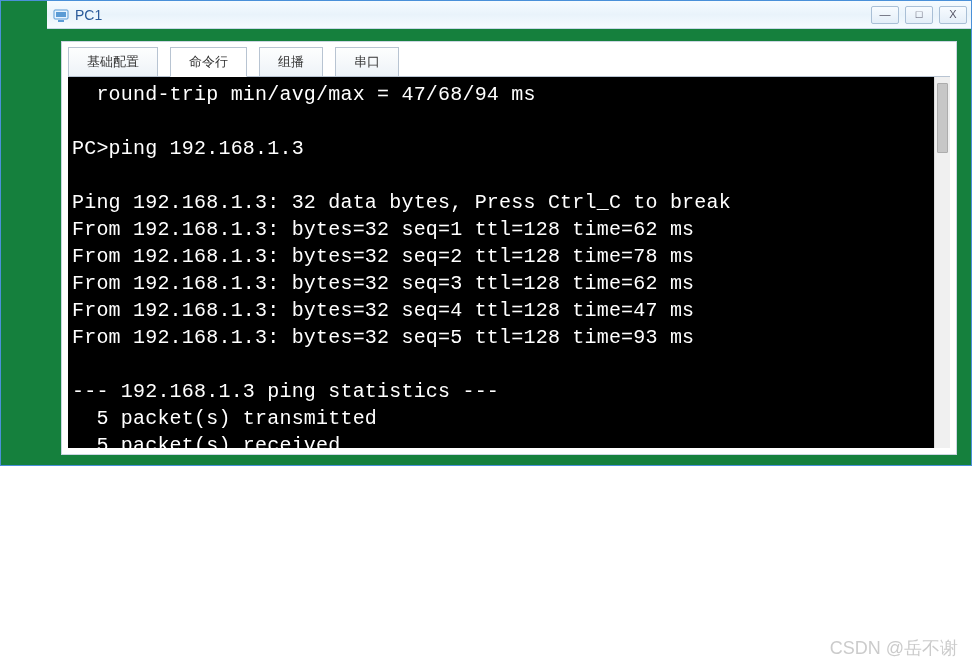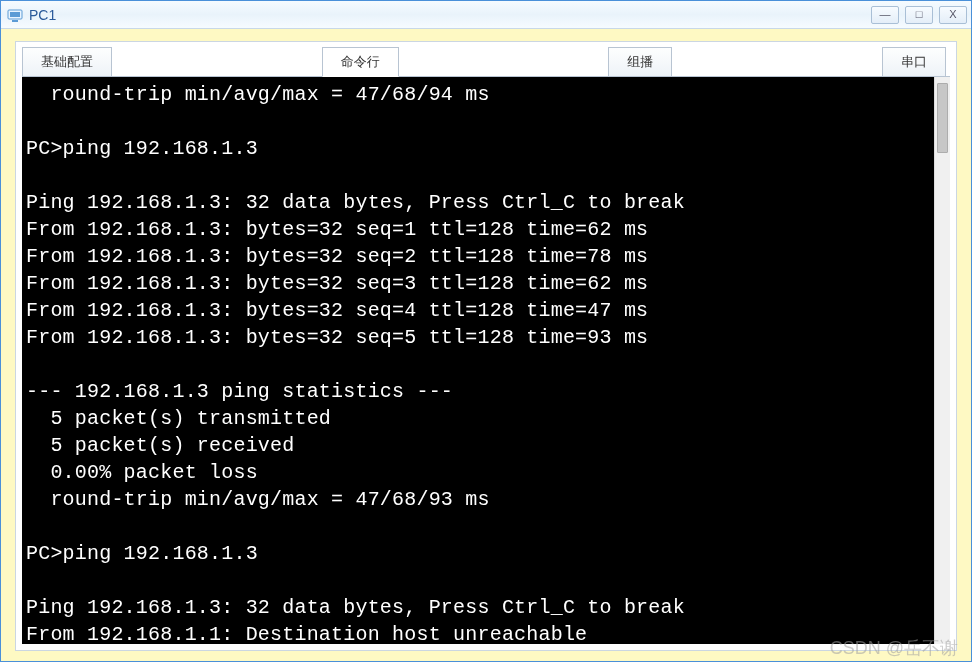--- a/index.html
+++ b/index.html
@@ -10,24 +10,25 @@
     body {
       font-family: "Microsoft YaHei", "SimSun", Tahoma, sans-serif;
       background: #fff;
       width: 976px;
       height: 666px;
       overflow: hidden;
       position: relative;
     }
     .window {
       width: 972px;
-      height: 662px;
+      height: 466px;
       border: 1px solid #4a90d9;
-      background: #fef9c3;
-      position: relative;
+      background: #15803d;
+      position: relative;
+      padding-left: 46px;
     }
     .titlebar {
       display: flex;
       align-items: center;
       justify-content: space-between;
       height: 28px;
       background: linear-gradient(to bottom, #f6fbff 0%, #e9f3fb 50%, #f6fbff 100%);
       border-bottom: 1px solid #c8d8e8;
       padding: 0 4px 0 6px;
     }
@@ -71,21 +72,20 @@
       height: 100%;
       display: flex;
       flex-direction: column;
       background: #fff;
     }
     .tabs {
       display: flex;
       background: #fff;
       padding: 4px 6px 0 6px;
       gap: 8px;
-      justify-content: space-between;
     }
     .tab {
       padding: 5px 18px;
       border: 1px solid #b8c4d2;
       border-bottom: 1px solid #b8c4d2;
       background: linear-gradient(to bottom, #fdfefe, #eef3f8);
       font-size: 13px;
       color: #333;
       cursor: pointer;
       margin-right: 4px;

